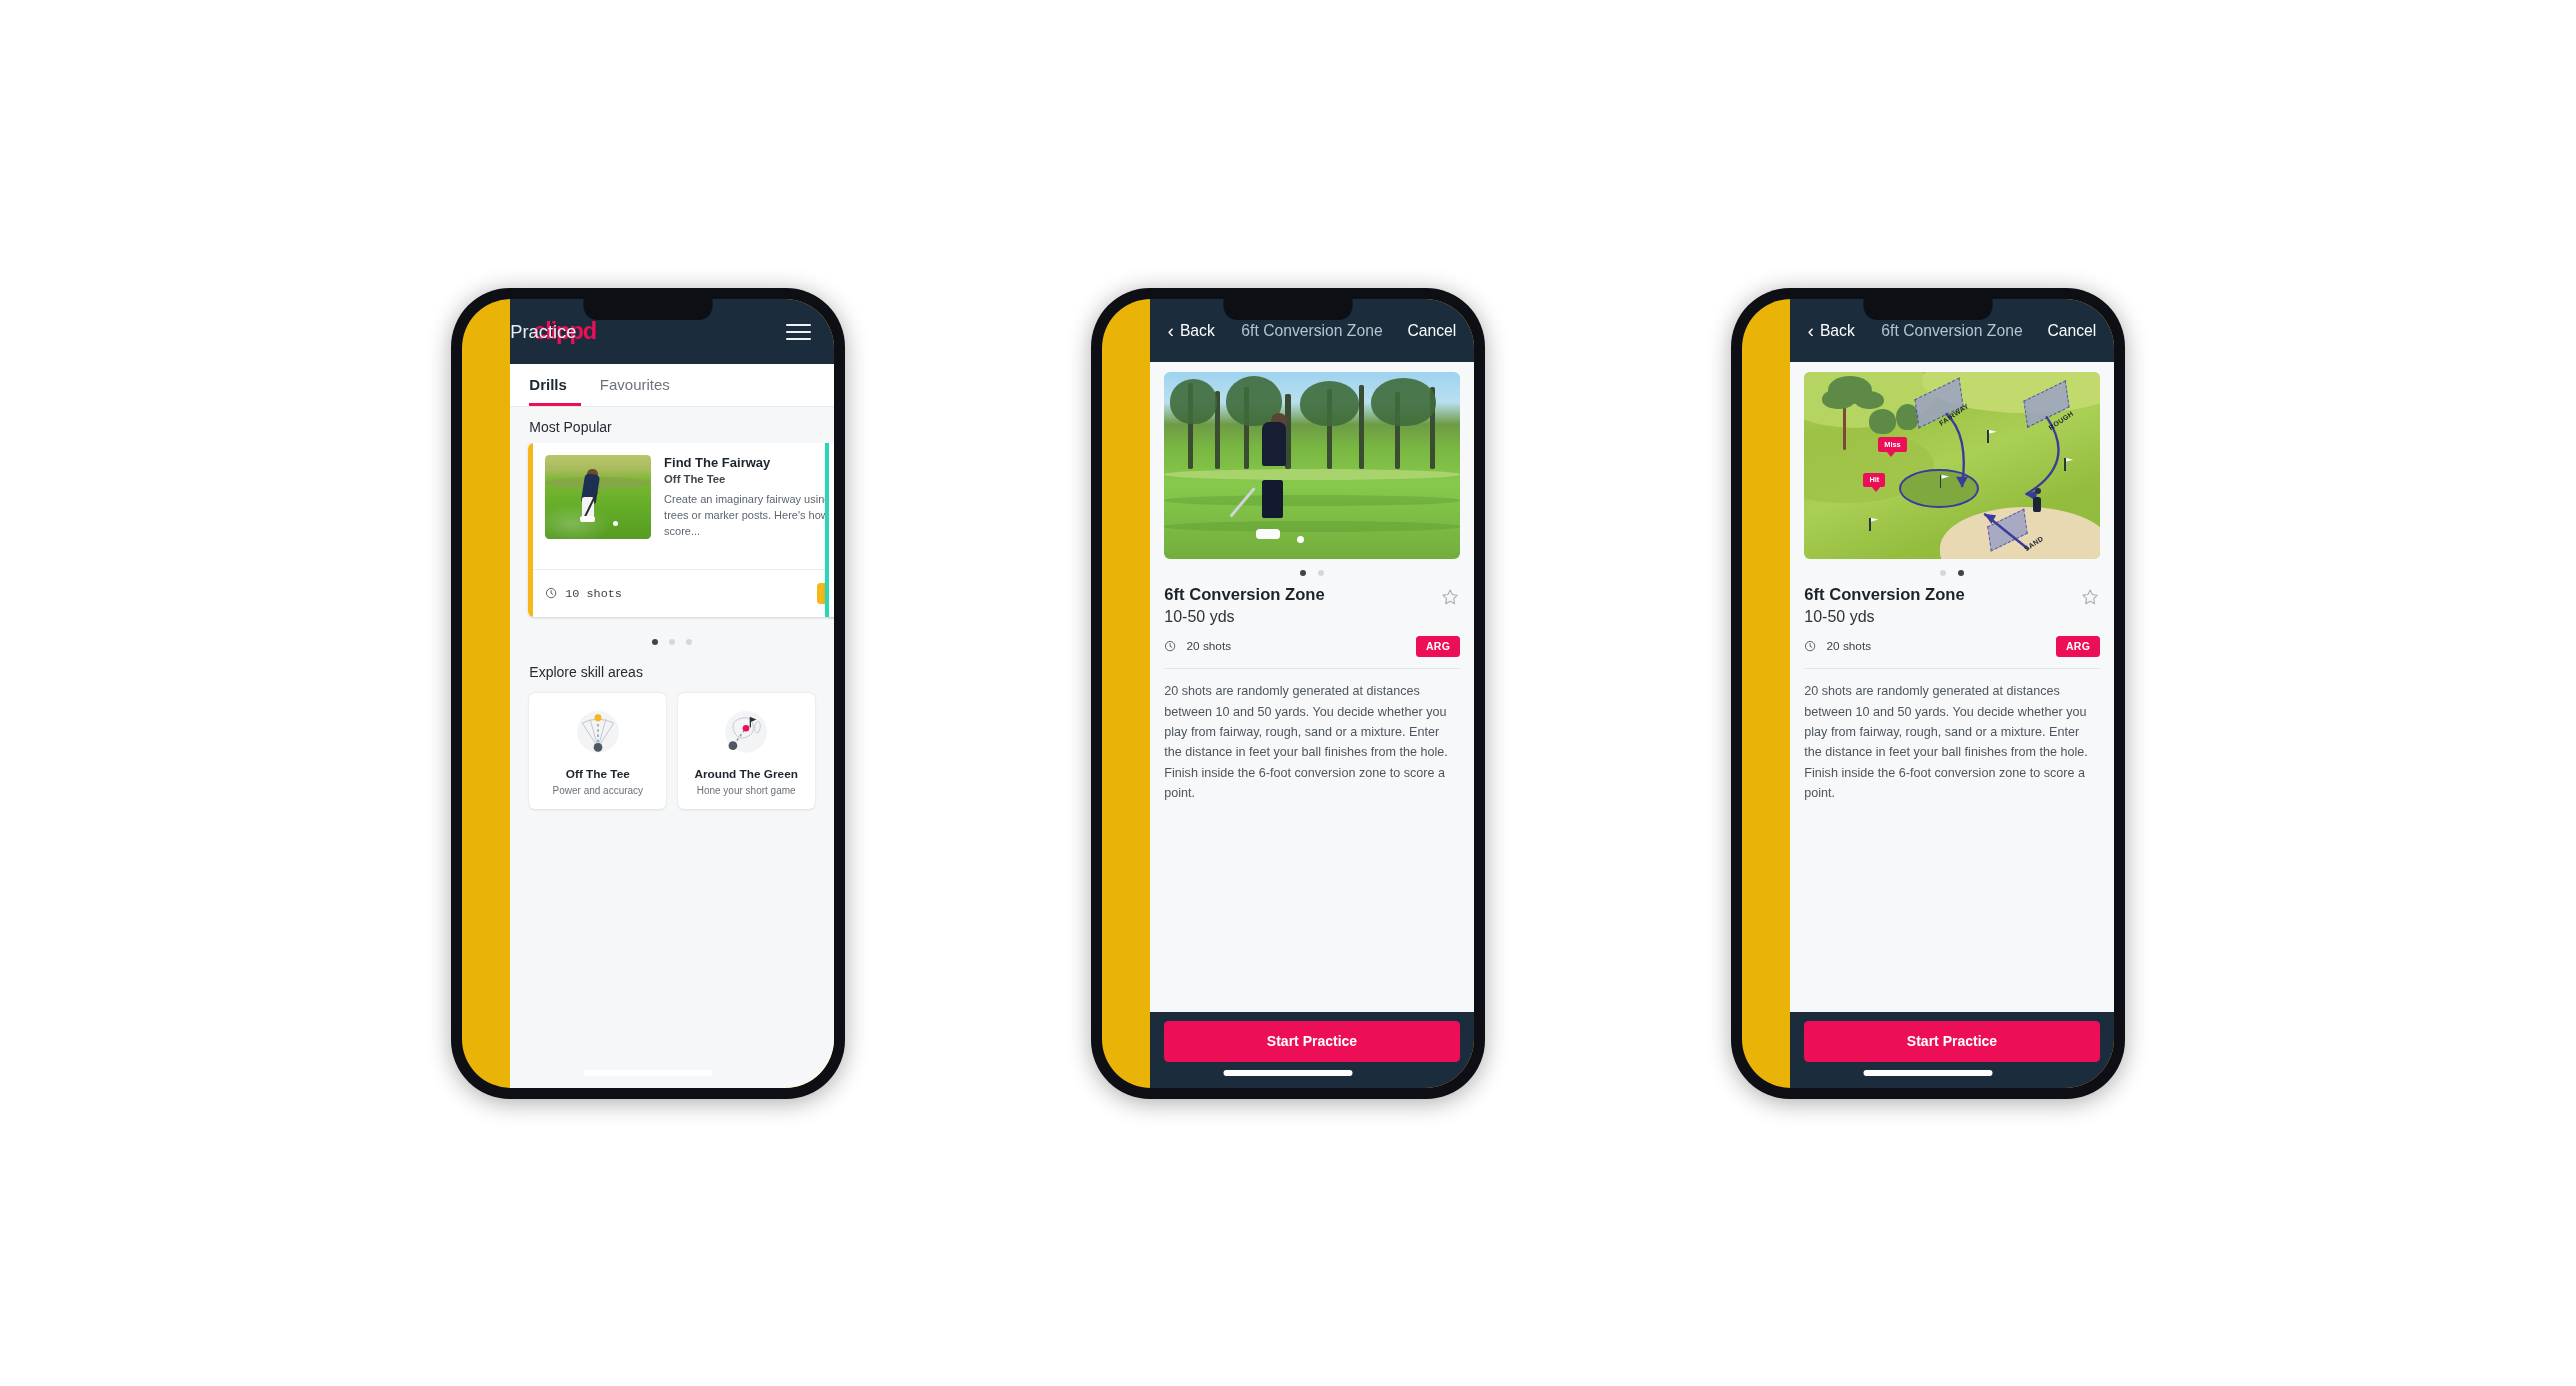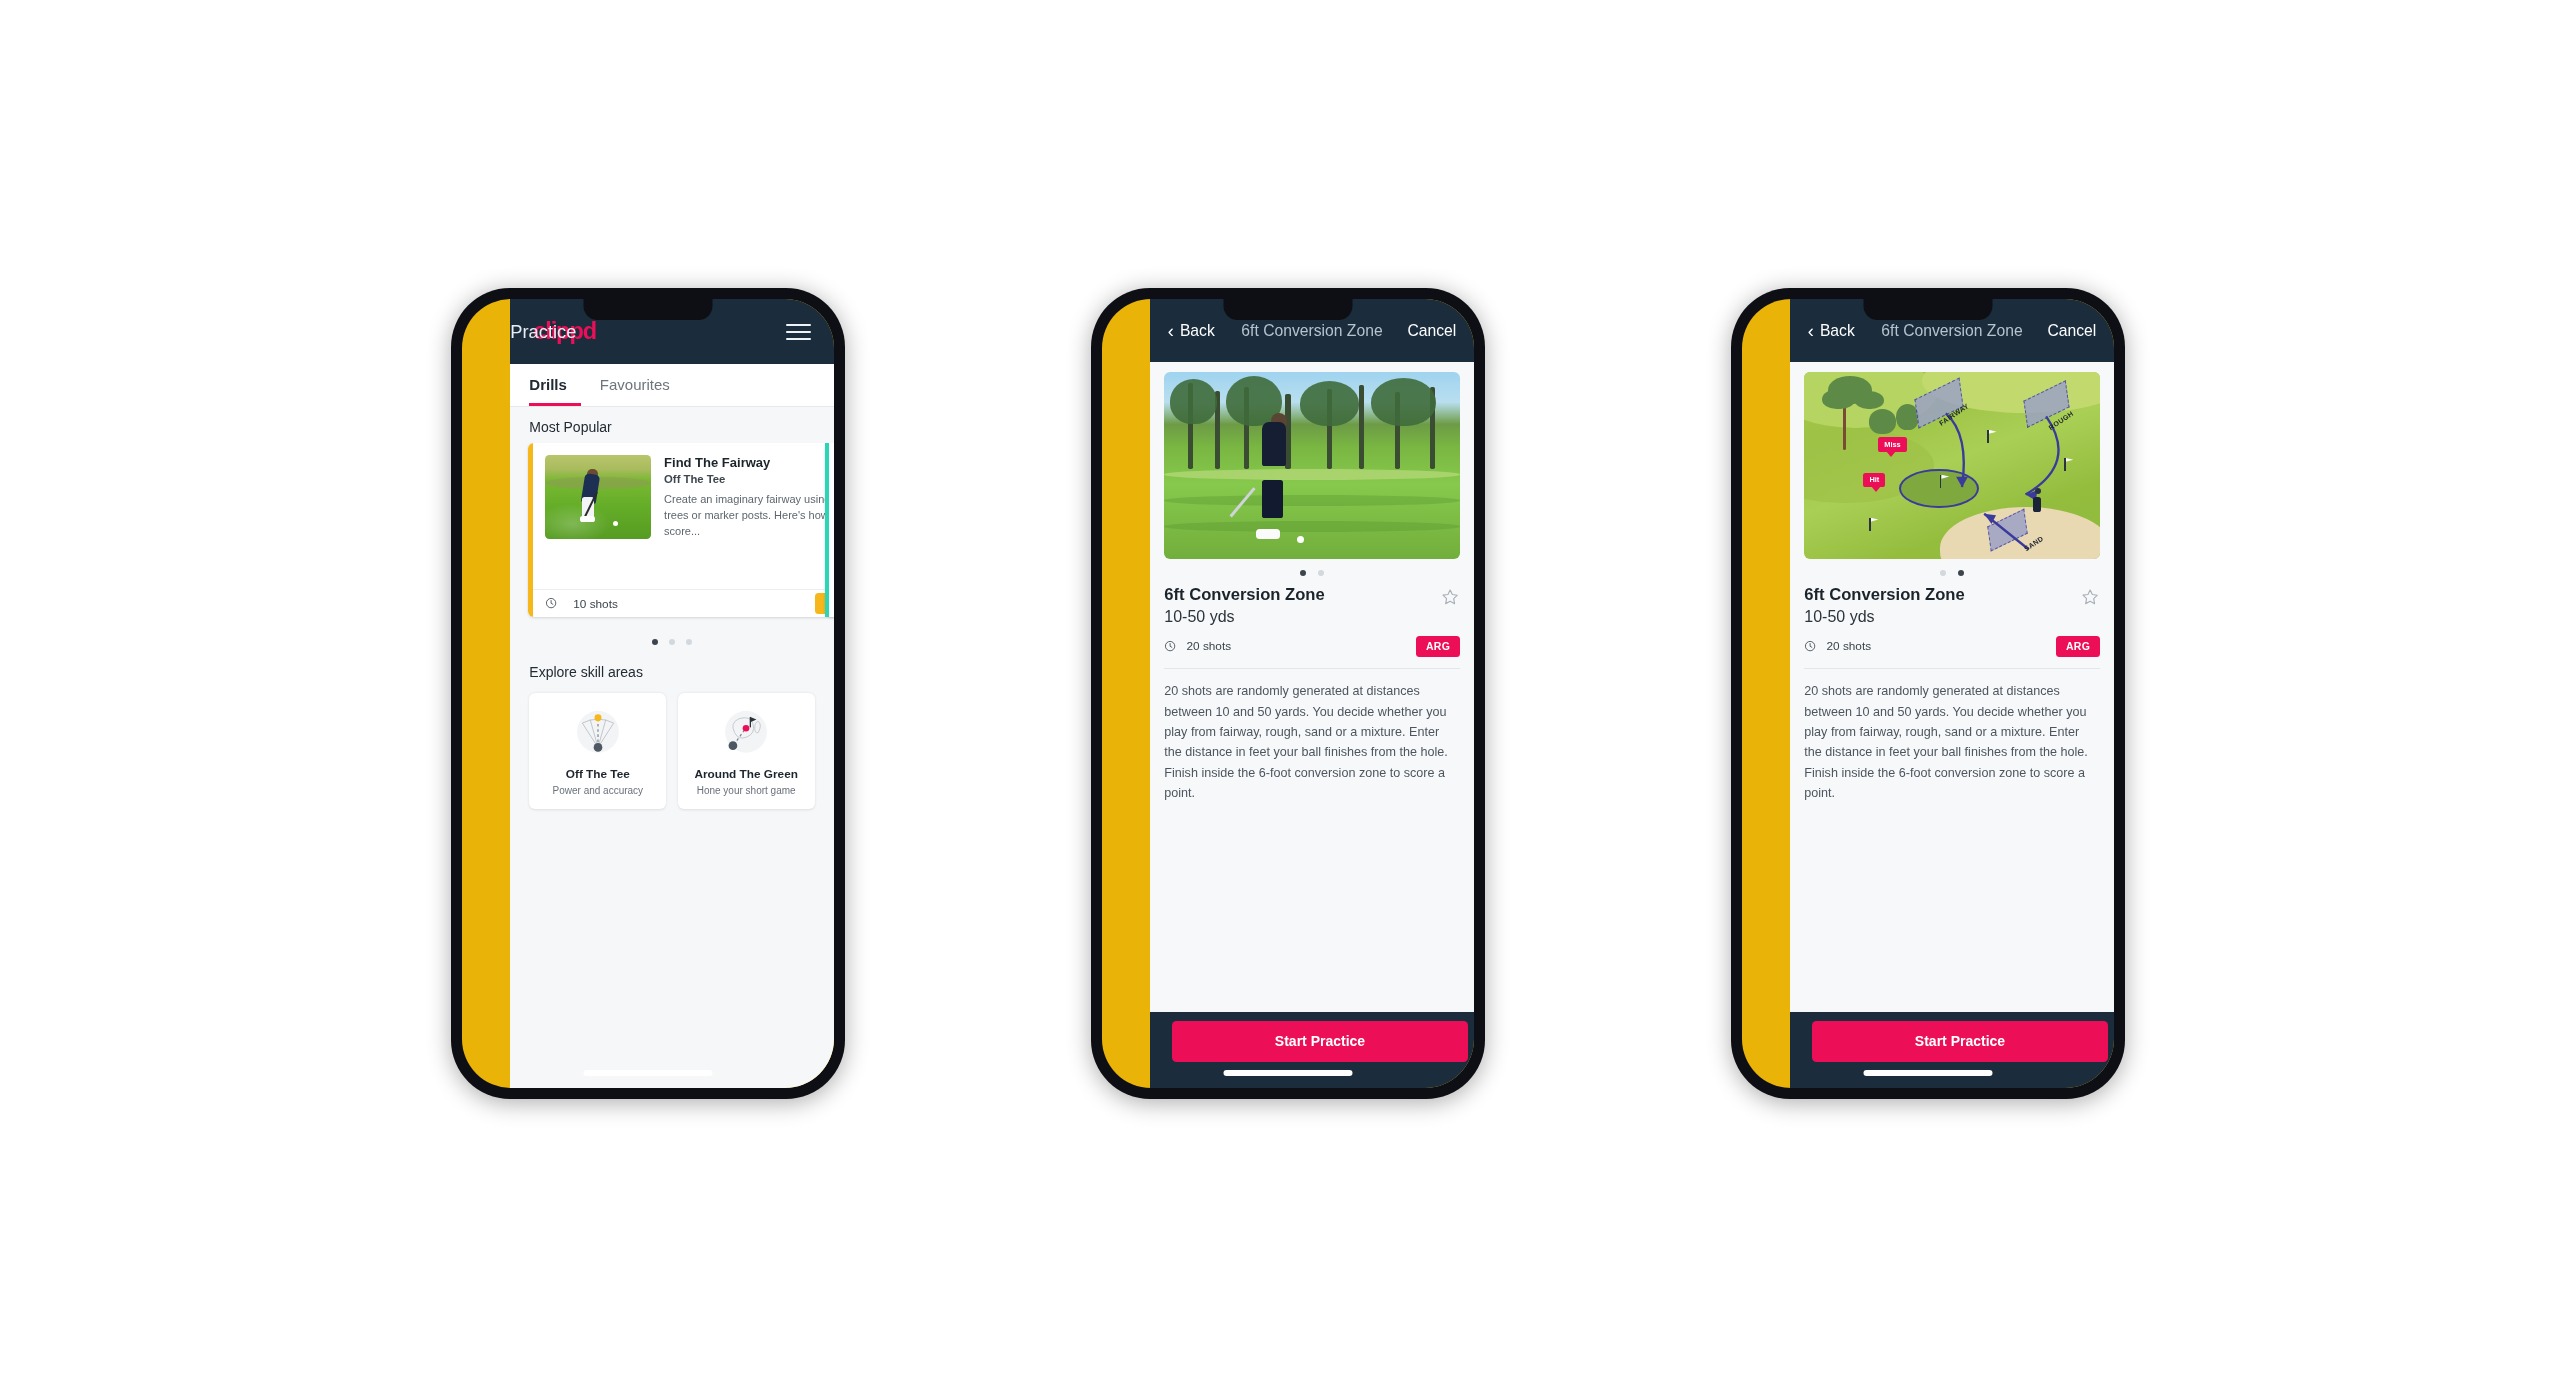--- a/index.html
+++ b/index.html
@@ -154,23 +154,24 @@
   .drill-txt { flex: 1 1 auto; min-width: 0; padding-right: 3.5px; }
   .drill-name { font-size: 13px; font-weight: 700; color: #1c242c; line-height: 1.2; }
   .drill-sub { font-size: 11.3px; font-weight: 600; color: #3d454d; margin-top: 2.6px; }
   .drill-desc { font-size: 11px; color: #5d666f; line-height: 1.45; margin-top: 7px; }
   .star {
     position: absolute; right: 12.2px; top: 11.3px;
     width: 17.4px; height: 17.4px;
   }
   .drill-foot {
     border-top: 0.9px solid #eceff1;
-    height: 28px; flex: 0 0 auto;
+    height: 48px; flex: 0 0 auto;
     display: flex; align-items: center; padding: 0 11.3px 0 17.4px;
-    gap: 16px;
+    gap: 8px;
+    font-family: Liberation Mono, monospace;
   }
   .shots { font-size: 11.8px; color: #3b444c; }
   .badge {
     margin-left: auto;
     font-size: 10.5px; font-weight: 700; letter-spacing: 0.3px;
     color: #23282d; background: #f5b719;
     padding: 4.4px 9.6px; border-radius: 3.5px;
   }
   .badge.arg { background: #ec0e56; color: #ffffff; }
 
@@ -288,21 +289,21 @@
   .dtl-row { display:flex; align-items:center; gap:10px; margin-top:9.6px; flex:0 0 auto; }
   .divider { height:0.9px; background:#e3e6e9; margin:11.3px 0 0 0; flex:0 0 auto; }
   .dtl-desc { font-size:12.6px; color:#4d565f; line-height:1.62; padding-top:12.2px; flex:0 0 auto; }
 
   .cta-wrap { background:#1b2c3d; padding:8.7px 14px 26px 14px; flex:0 0 auto; }
   .cta {
     width:100%; height:41px; background:#ec0e56; color:#ffffff;
     border:none; border-radius:4.4px;
     font-size:14px; font-weight:700;
     font-family:"Liberation Sans", sans-serif;
-    display:flex; align-items:center; justify-content:center;margin-left:8px;
+    display:flex; align-items:center; justify-content:center;
   }
   .clock { width:12.2px; height:12.2px; flex:0 0 auto; }
 </style>
 </head>
 <body>
 
 <div class="stage">
 
   <div class="phone">
     <div class="phone-inner">

